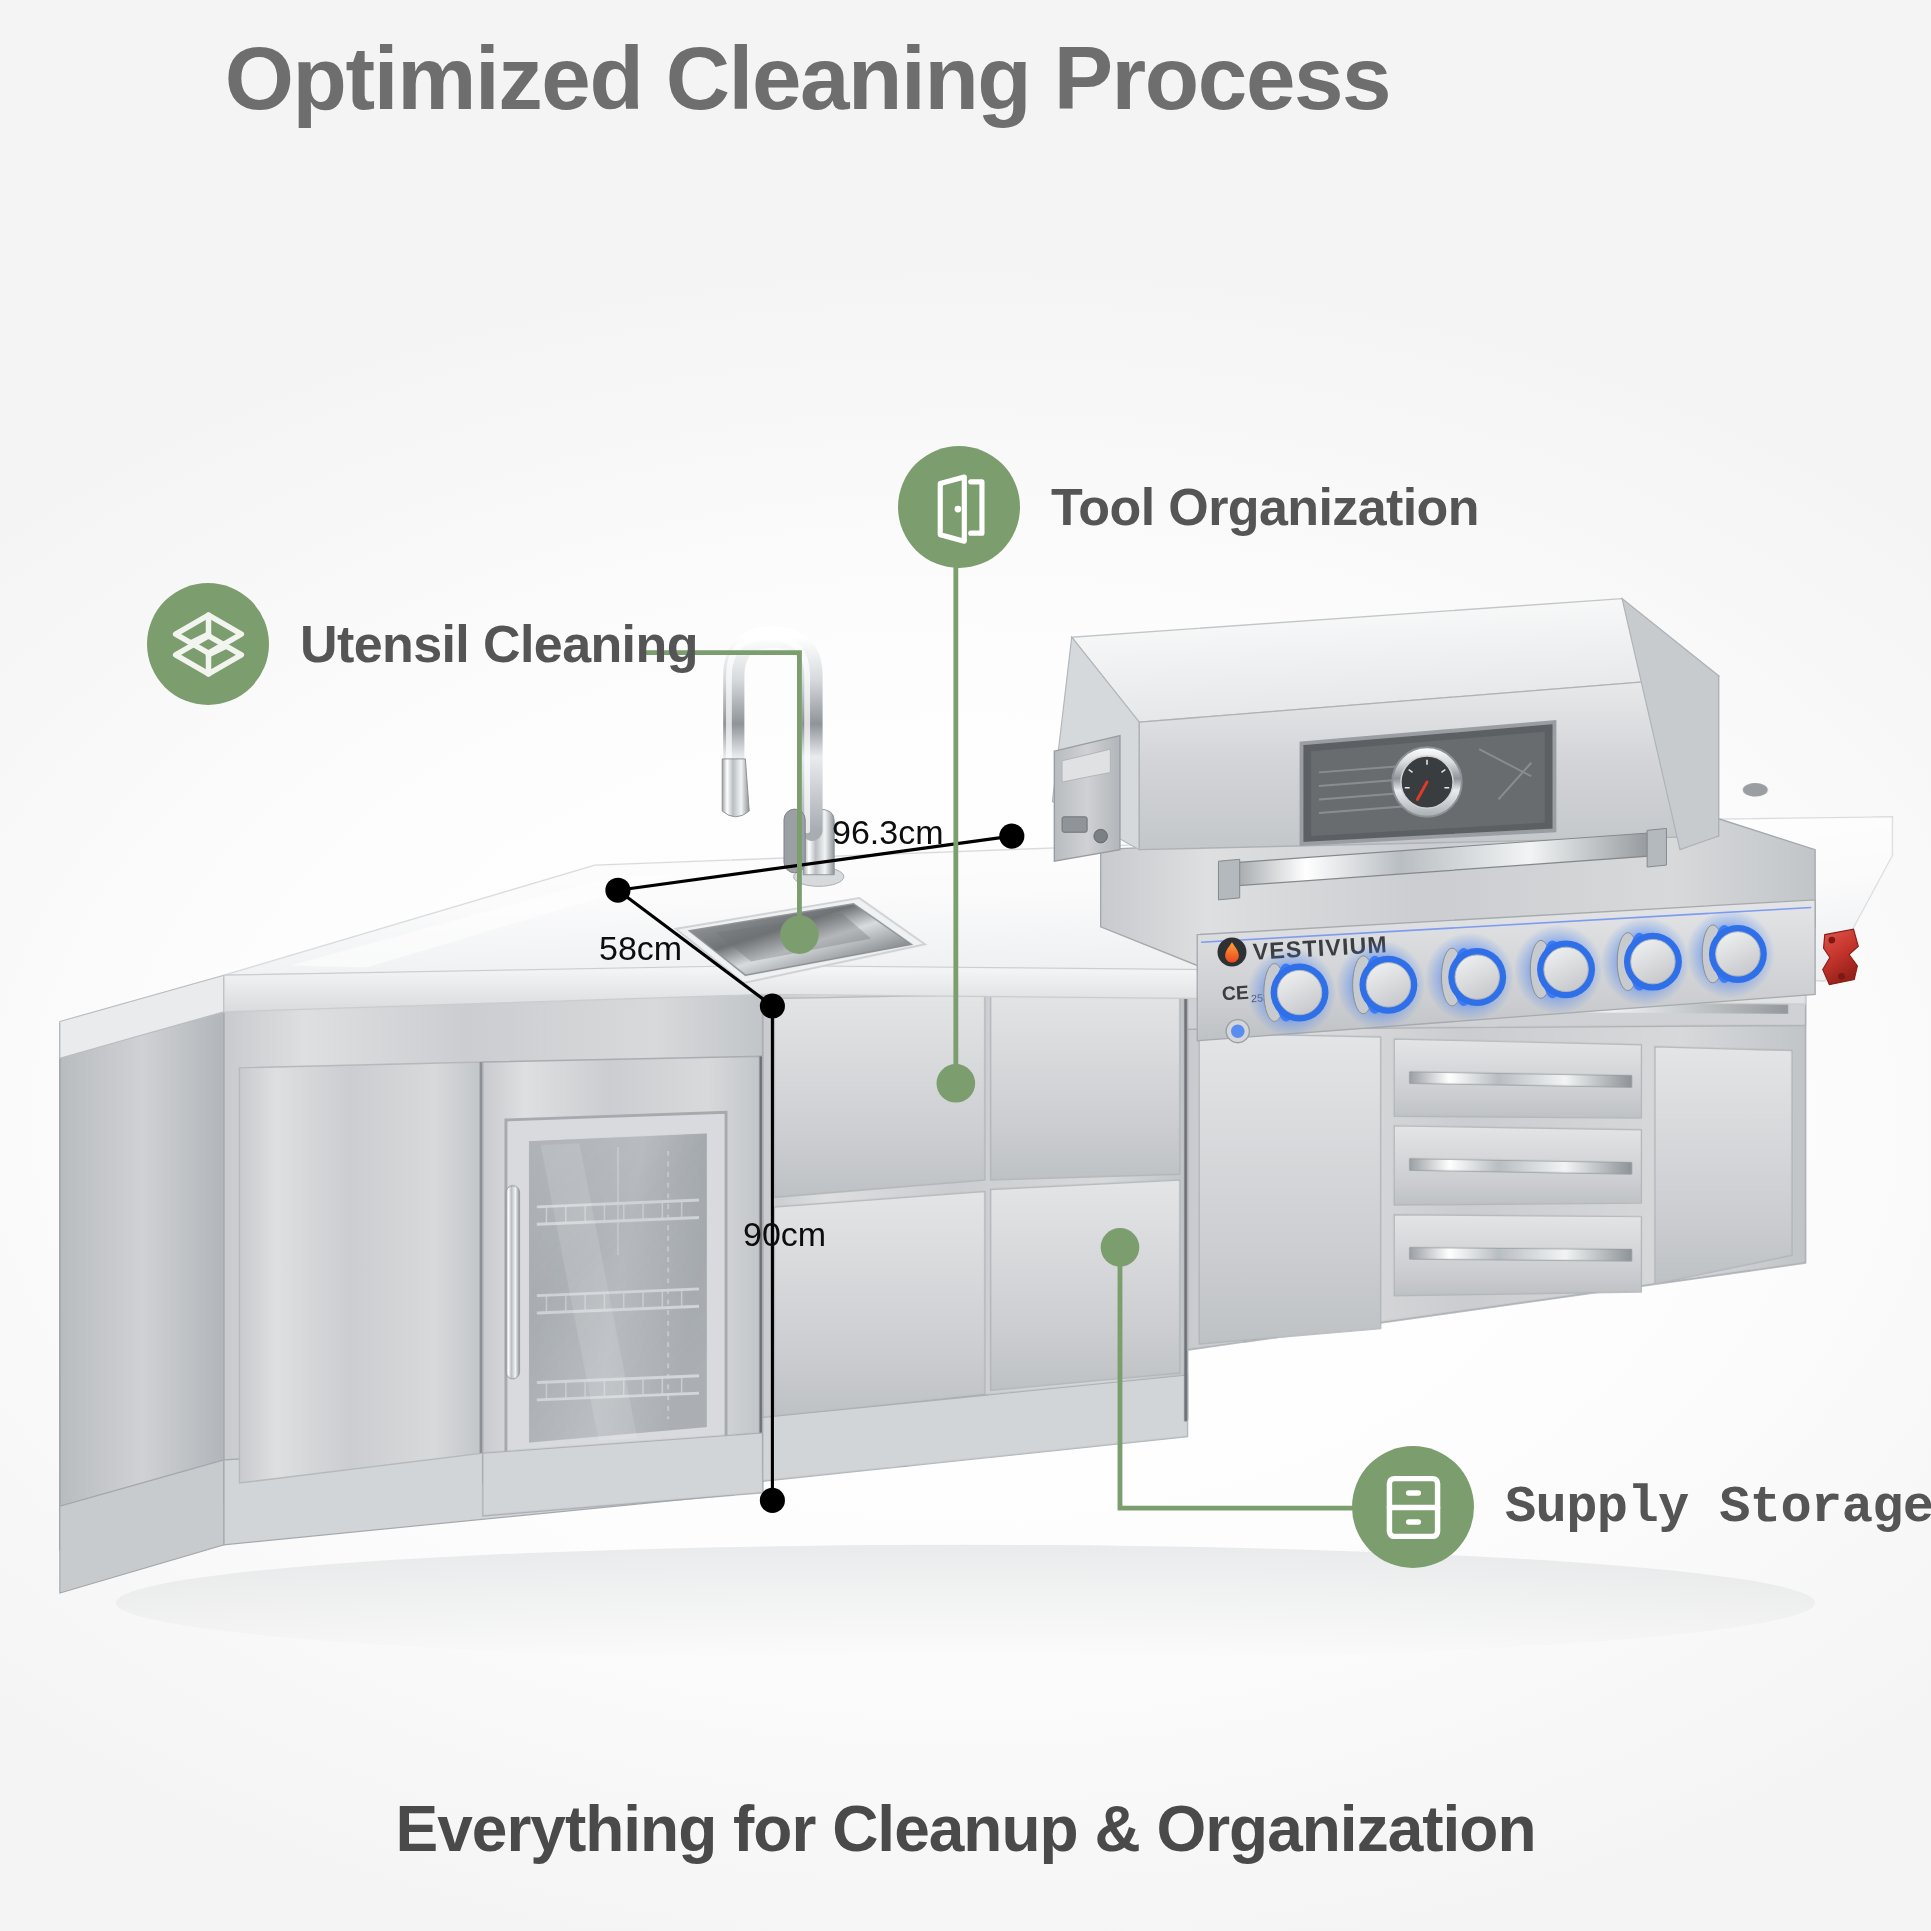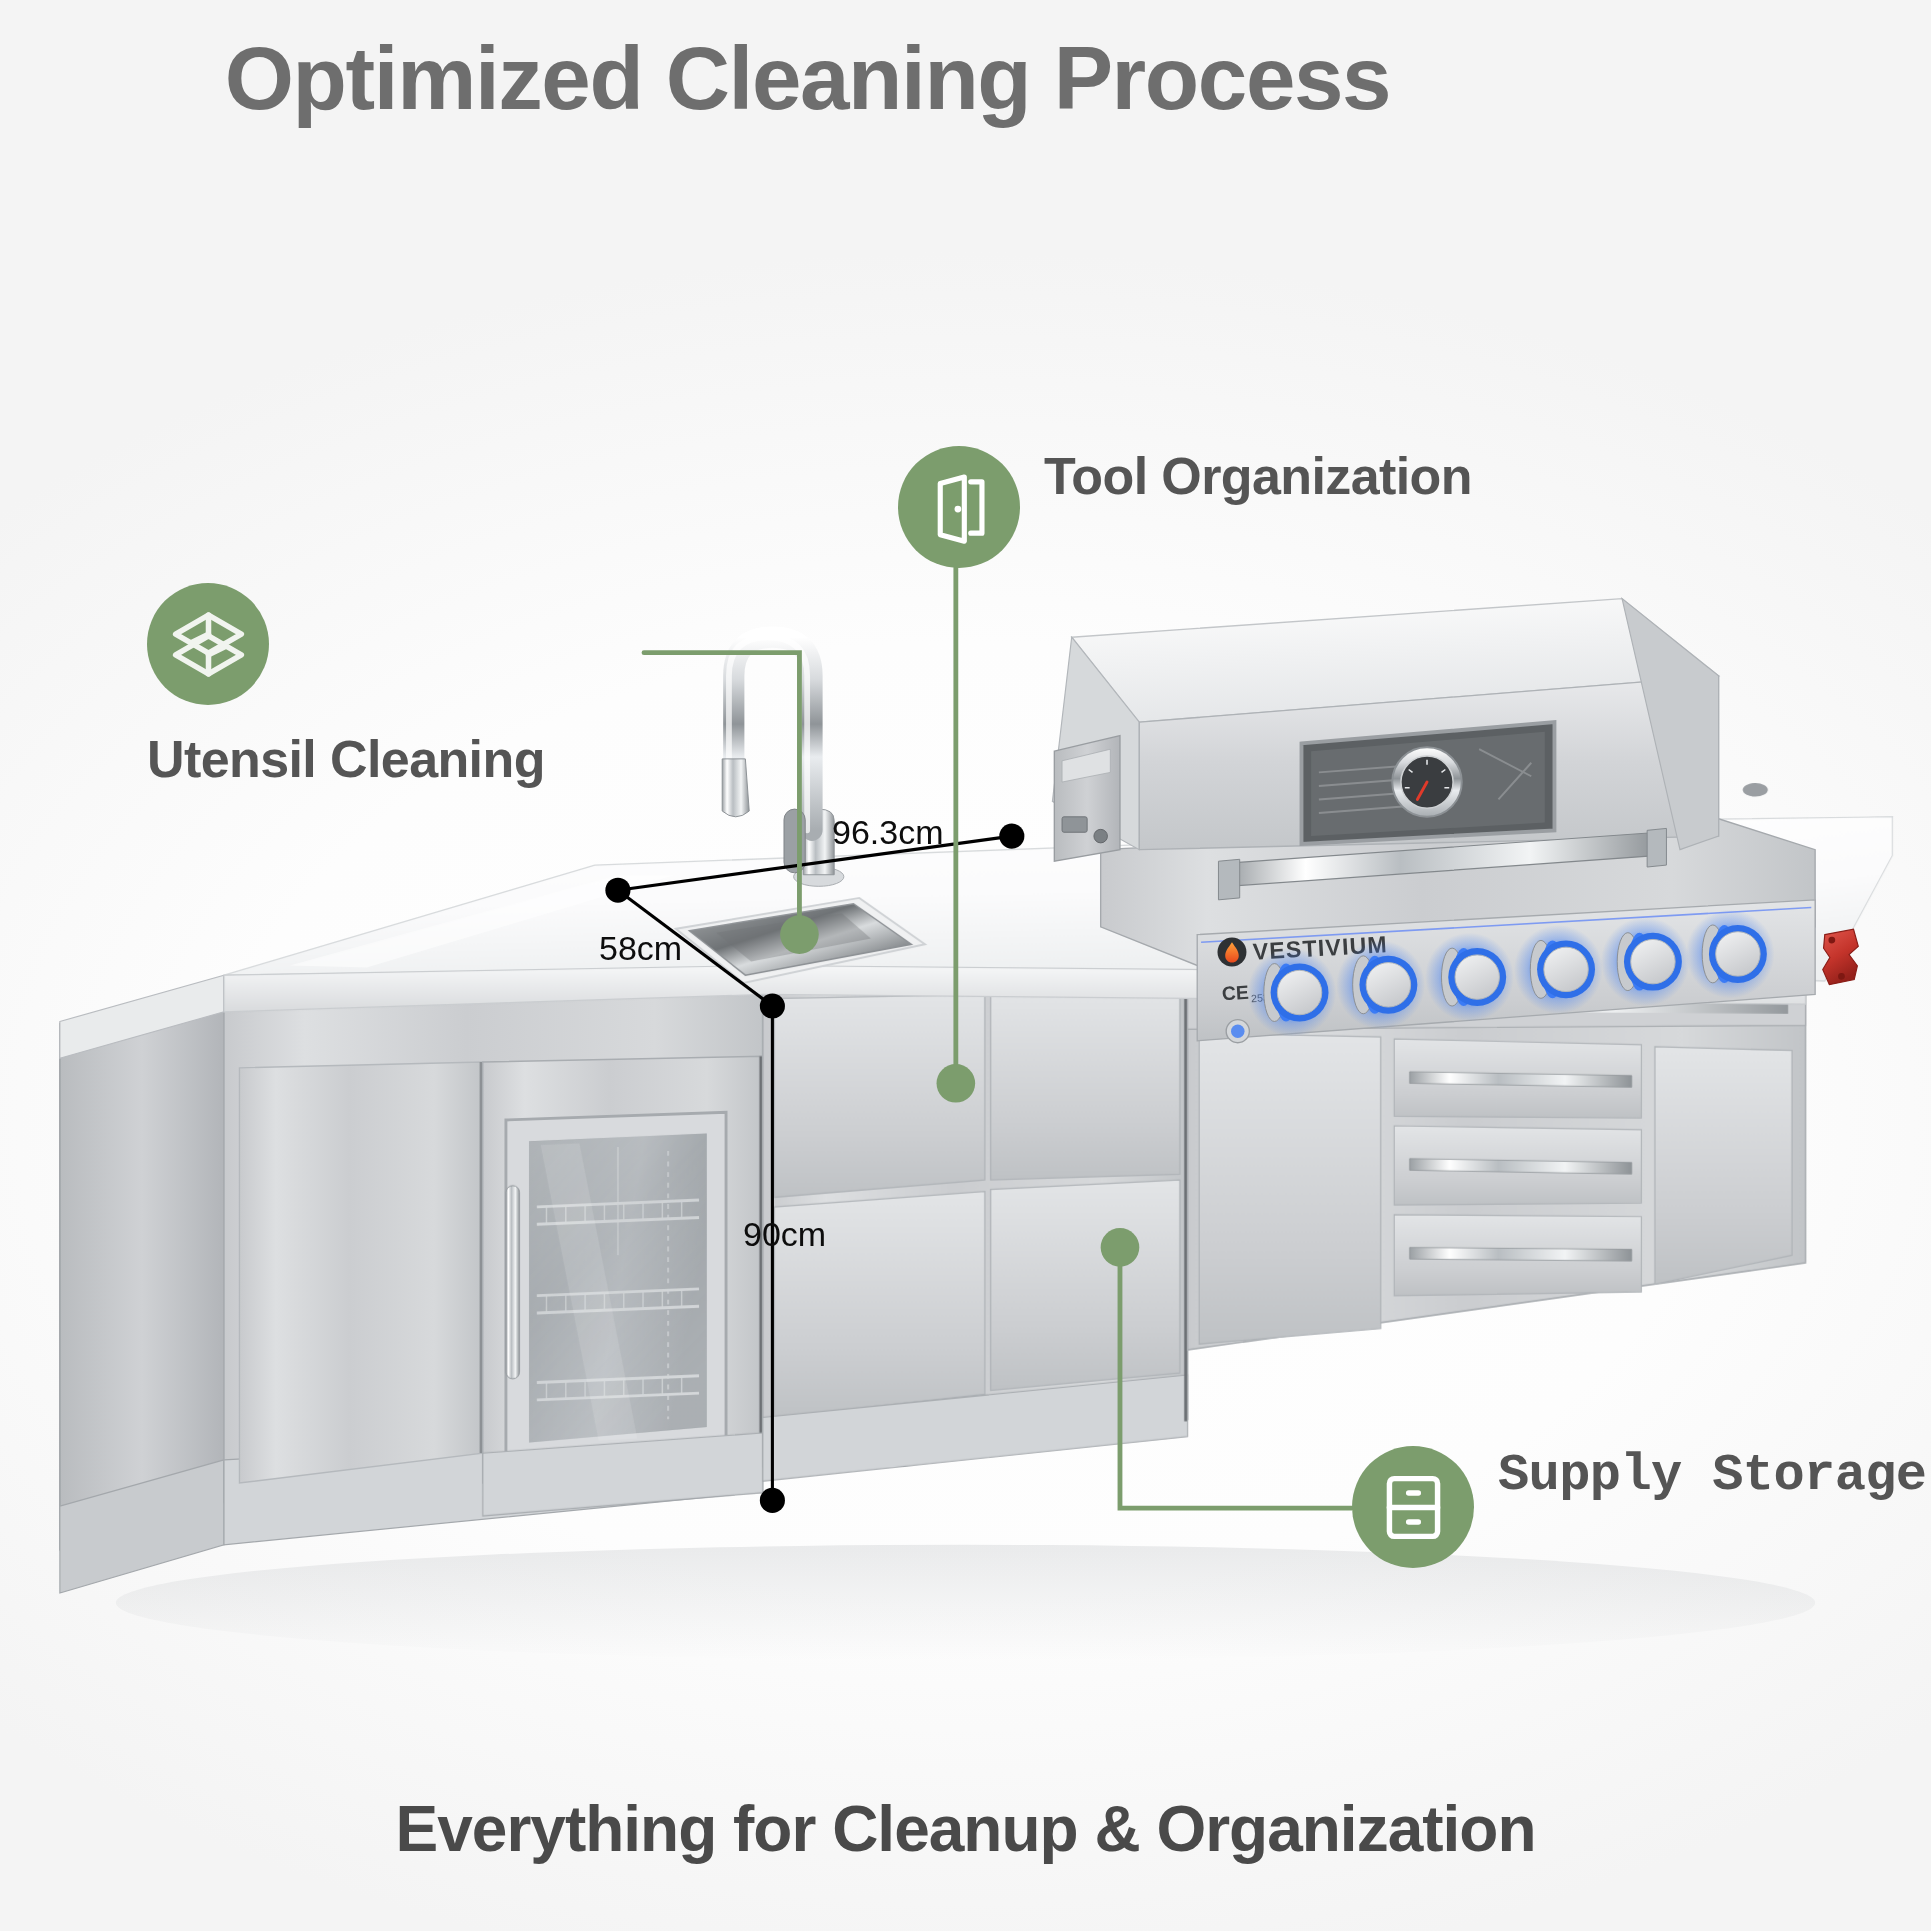--- a/index.html
+++ b/index.html
@@ -25,32 +25,32 @@
   }
   .subtitle {
     position: absolute; top: 1792px; left: 0; width: 1931px;
     text-align: center;
     font-size: 64px; font-weight: 700; letter-spacing: -1px;
     color: #4a4a4a;
     white-space: nowrap;
   }
 
   
-  .badge { position: absolute; display: flex; align-items: flex-start; gap: 24px; }
+  .badge { position: absolute; display: flex; align-items: center; gap: 31px; }
   .badge-circle {
     width: 122px; height: 122px; border-radius: 50%;
     background: #7c9d6d;
     display: flex; align-items: center; justify-content: center;
     flex: 0 0 auto;
   }
   .badge-label {
     font-size: 52px; font-weight: 700; color: #555555;
     letter-spacing: -0.6px; white-space: nowrap;
   }
-  #badge-utensil { left: 147px; top: 583px; flex-direction: column; }
+  #badge-utensil { left: 147px; top: 583px; }
   #badge-tool    { left: 898px; top: 446px; }
   #badge-supply  { left: 1352px; top: 1446px; font-family: Liberation Mono, monospace; }
 
   
   #overlay { position: absolute; inset: 0; width: 1931px; height: 1931px; pointer-events: none; }
 
   
   .dim {
     position: absolute; font-size: 34px; color: #0d0d0d; font-weight: 400;
     white-space: nowrap; font-family: "Liberation Sans", sans-serif;

